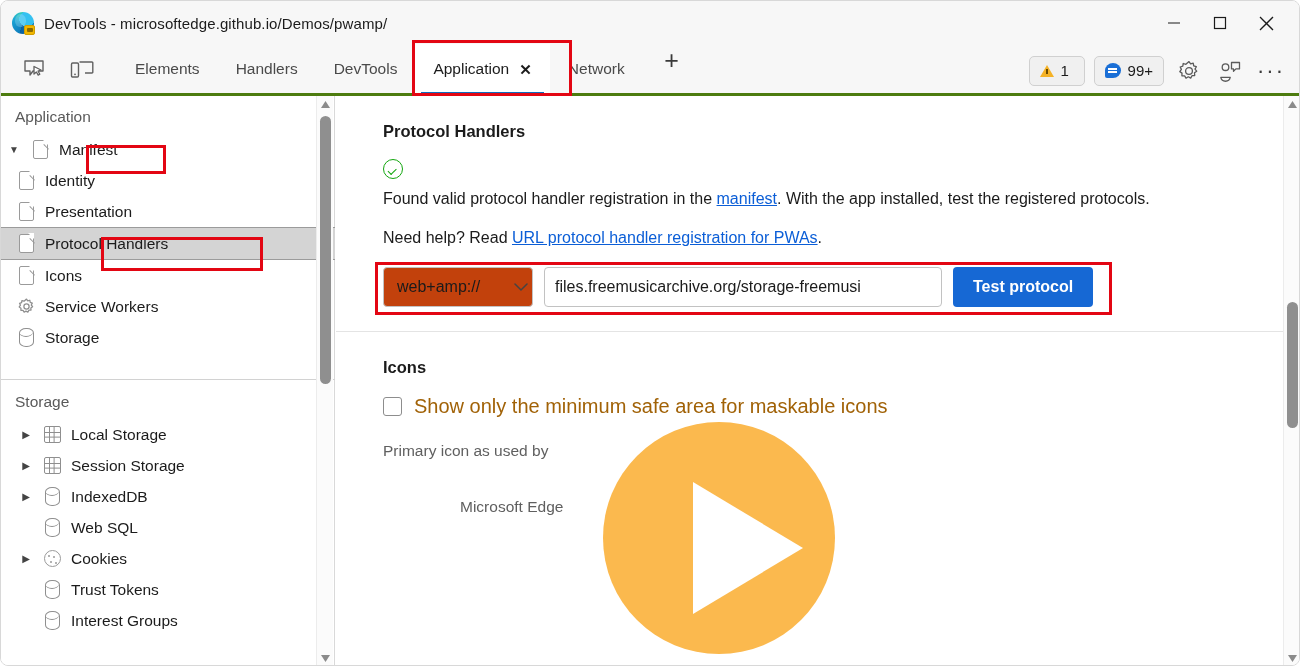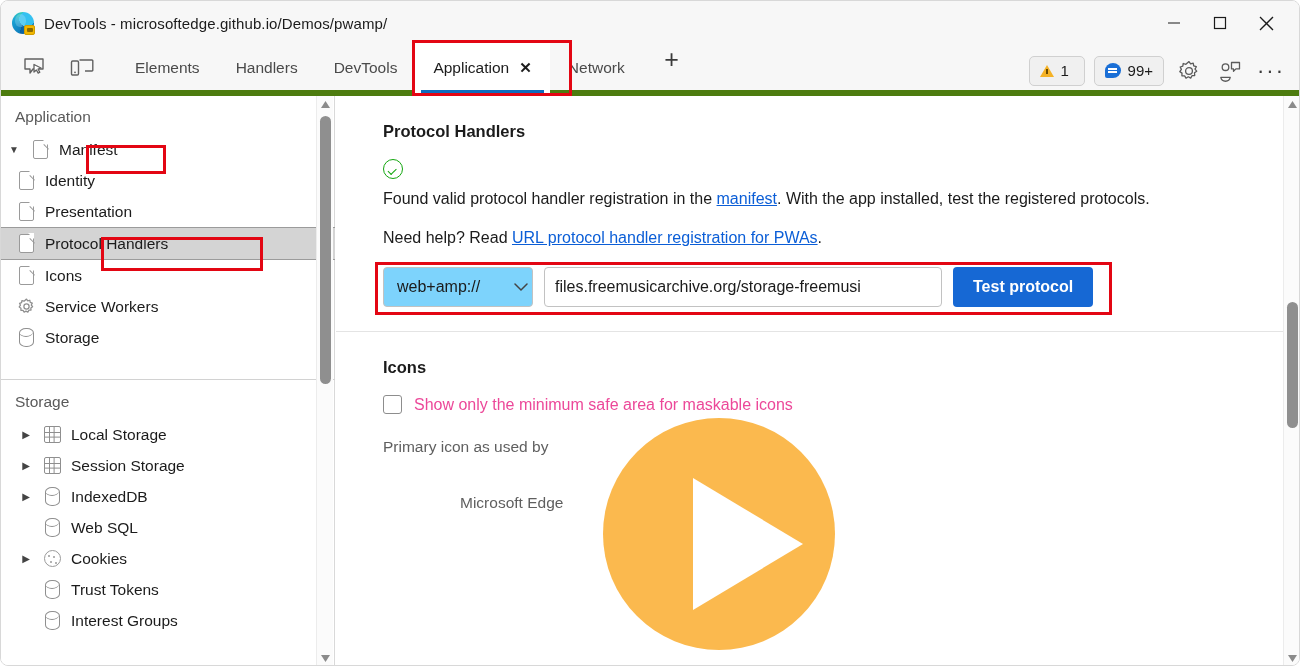--- a/index.html
+++ b/index.html
@@ -63,21 +63,21 @@
     display: flex; align-items: center; justify-content: center;
     color: #1b1b1b;
   }
   .win-btn svg { display: block; }
   .win-btn.close { margin-right: 12px; }
 
   
   .tabbar {
     position: absolute; left: 0; top: 44px; width: 1300px; height: 51px;
     background: #f7f7f7;
-    border-bottom: 6px solid #4d7c0f;
+    border-bottom: 3px solid #4d7c0f;
     display: flex; align-items: center;
   }
   .tb-icon {
     width: 34px; height: 30px; margin-left: 14px;
     display: flex; align-items: center; justify-content: center;
     color: #616161;
   }
   .tb-icon.first { margin-left: 16px; }
   .tabs { display: flex; align-items: stretch; height: 51px; margin-left: 18px; }
   .tab {
@@ -264,21 +264,21 @@
     transform: rotate(-45deg);
   }
   a.lnk { color: #0b5ed7; text-decoration: underline; }
 
   .handler-row {
     display: flex; align-items: center; gap: 11px;
     margin-top: 18px;
   }
   .sel {
     width: 150px; height: 40px; border: 1px solid #c2c2c2; border-radius: 4px;
-    background: #7dd3fc; display: flex; align-items: center; justify-content: space-between;
+    background: #c2410c; display: flex; align-items: center; justify-content: space-between;
     padding: 0 4px 0 13px; font-size: 16px; color: #1b1b1b;
   }
   .sel .chev { color: #444; font-size: 13px; }
   .txtin {
     width: 398px; height: 40px; border: 1px solid #c2c2c2; border-radius: 4px;
     background: #fff; display: flex; align-items: center; padding: 0 10px;
     font-size: 16px; color: #1b1b1b; overflow: hidden; white-space: nowrap;
   }
   .btn-primary {
     height: 40px; padding: 0 20px; border-radius: 4px; border: none;
@@ -288,21 +288,21 @@
   }
   .divider {
     height: 1px; background: #e4e4e4; margin: 24px 0 0 0; width: 948px;
     margin-left: -47px;
   }
   .cbrow { display: flex; align-items: center; gap: 12px; margin-top: 18px; }
   .cbox {
     width: 19px; height: 19px; border: 1.6px solid #8d8d8d; border-radius: 3px;
     background: #fff; flex: none;
   }
-  .cblabel { font-size: 16px; color: #ec4899; }
+  .cblabel { font-size: 20px; color: #a16207; }
 
   .icon-preview { position: relative; margin-top: 18px; height: 230px; }
   .ip-labels { font-size: 15.5px; color: #5f5f5f; }
   .ip-l1 { position: absolute; left: 0; top: 6px; }
   .ip-l2 { position: absolute; left: 77px; top: 62px; text-align: right; }
   .play-circle {
     position: absolute; left: 220px; top: -14px;
     width: 232px; height: 232px; border-radius: 50%;
   }
   .play-tri {

